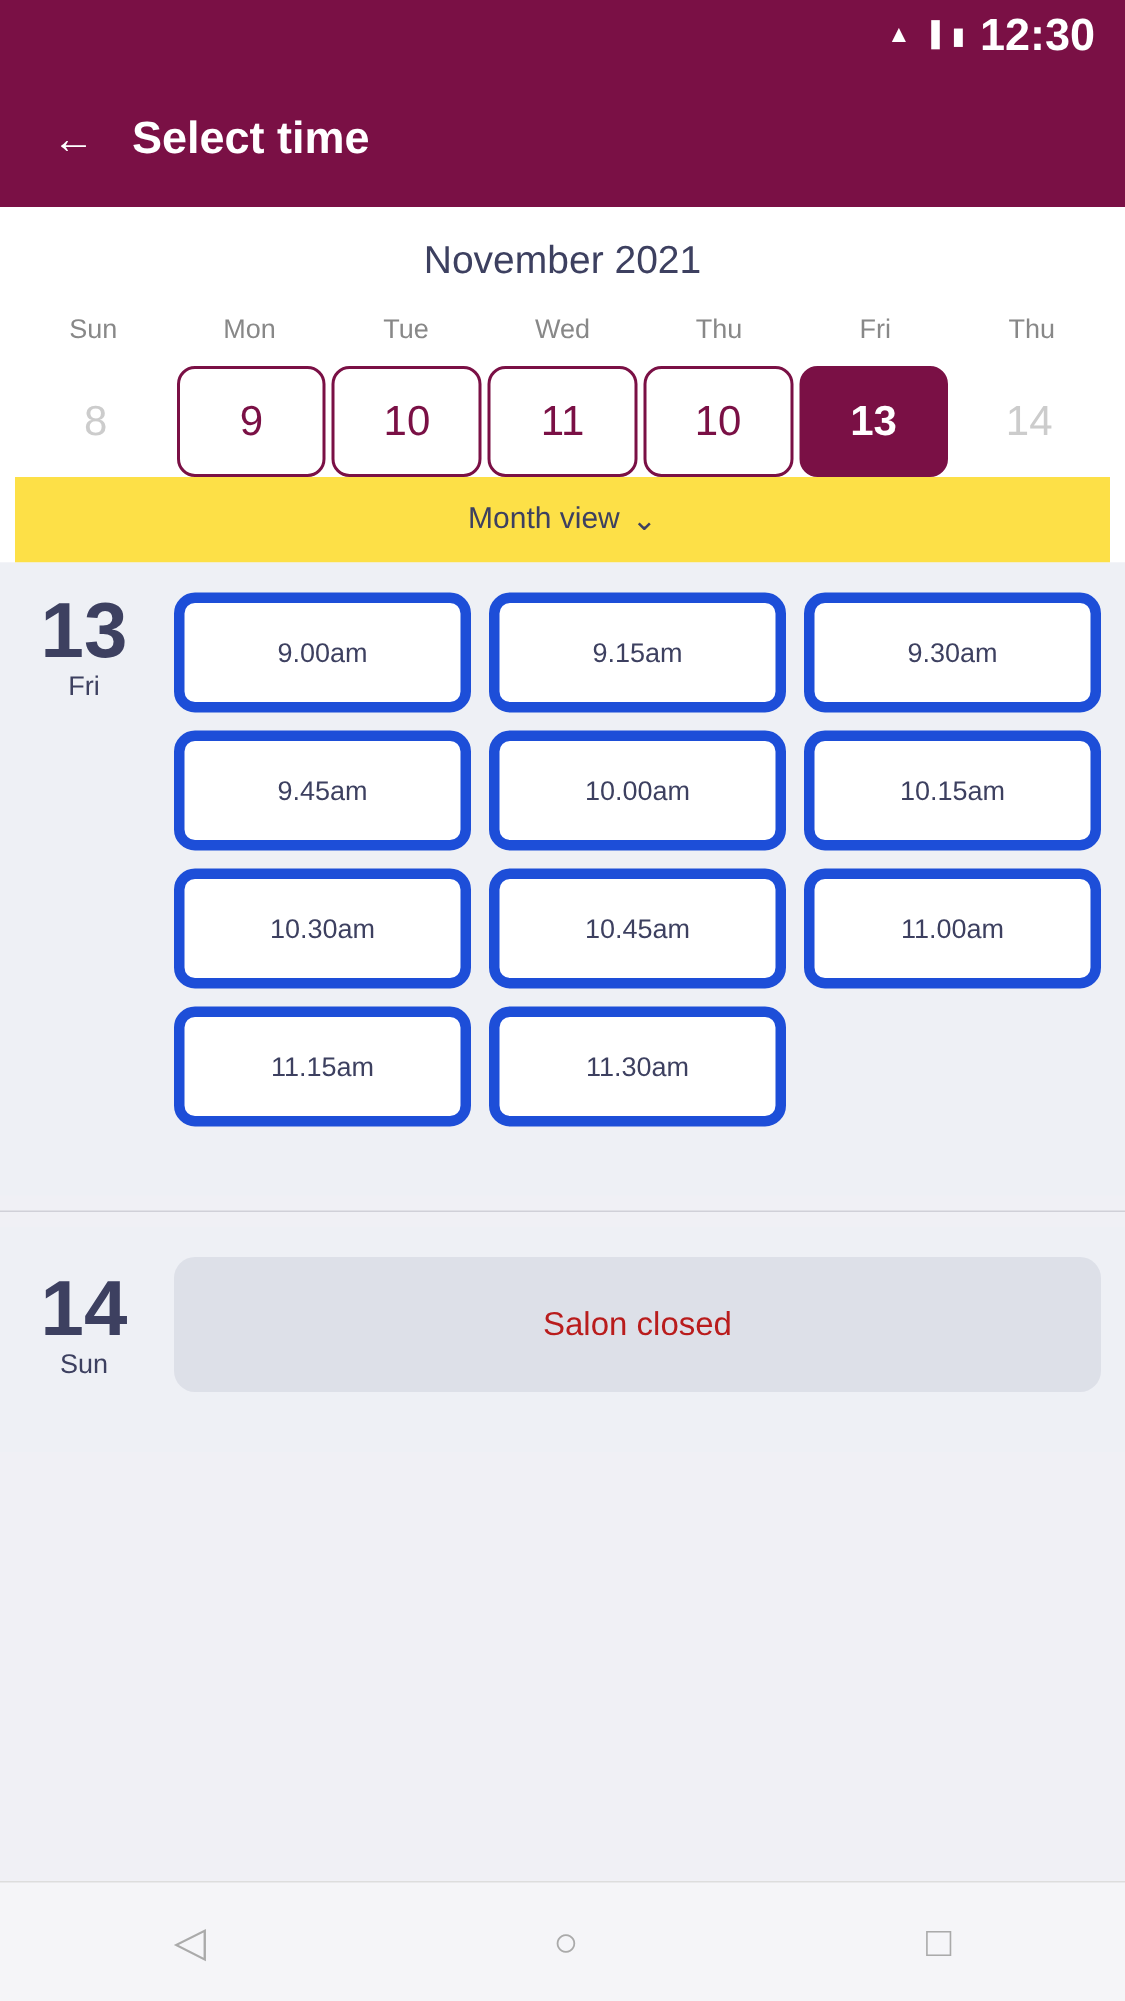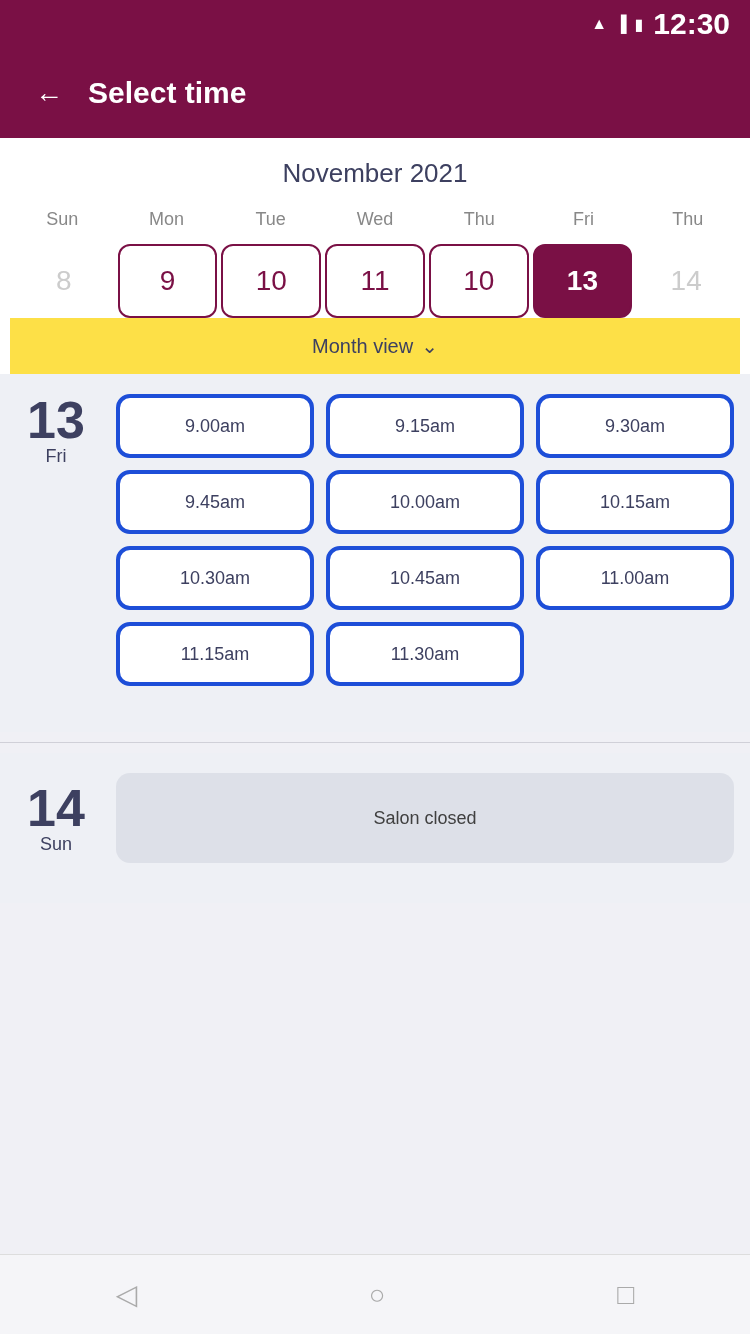--- a/index.html
+++ b/index.html
@@ -169,25 +169,25 @@
       display: grid;
       grid-template-columns: repeat(3, 1fr);
       gap: 12px;
     }
     .time-slot {
       background: white;
       border-radius: 14px;
       display: flex;
       align-items: center;
       justify-content: center;
-      height: 64px;
+      height: 80px;
       font-size: 18px;
       color: #3d4060;
       cursor: pointer;
-      border: 4px solid #1d4ed8;
+      border: 7px solid #1d4ed8;
     }
 
     
     .section-divider {
       height: 1px;
       background: #d0d0d8;
       margin: 10px 0;
     }
 
     
@@ -203,22 +203,22 @@
     .closed-box {
       flex: 1;
       background: #dde0e8;
       border-radius: 14px;
       height: 90px;
       display: flex;
       align-items: center;
       justify-content: center;
     }
     .closed-text {
-      font-size: 18px;
-      color: #404040;
+      font-size: 22px;
+      color: #b91c1c;
     }
 
     
     .bottom-nav {
       position: fixed;
       bottom: 0;
       left: 0;
       width: 750px;
       height: 80px;
       background: #f5f5f8;

